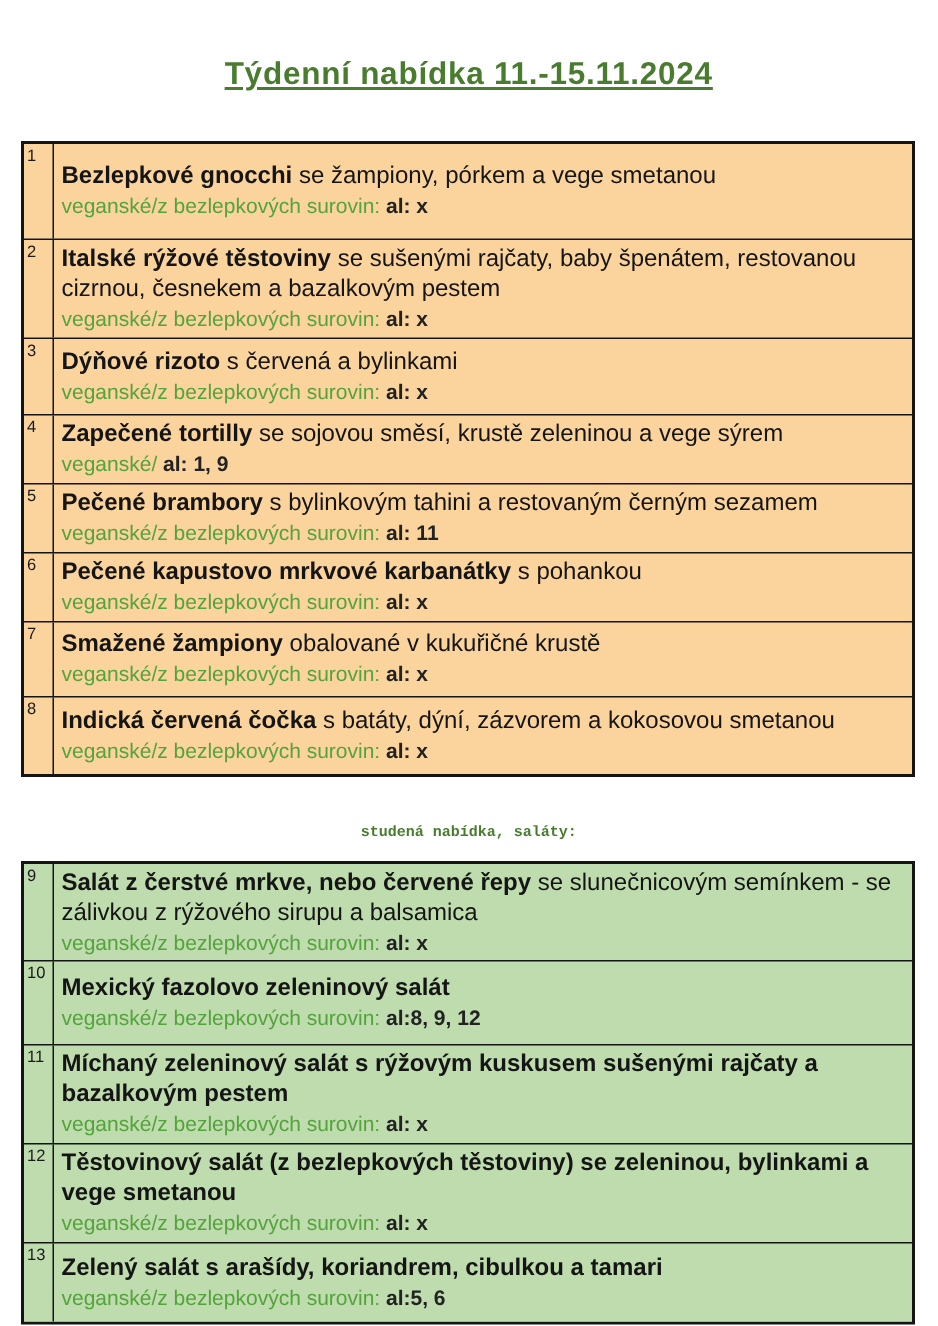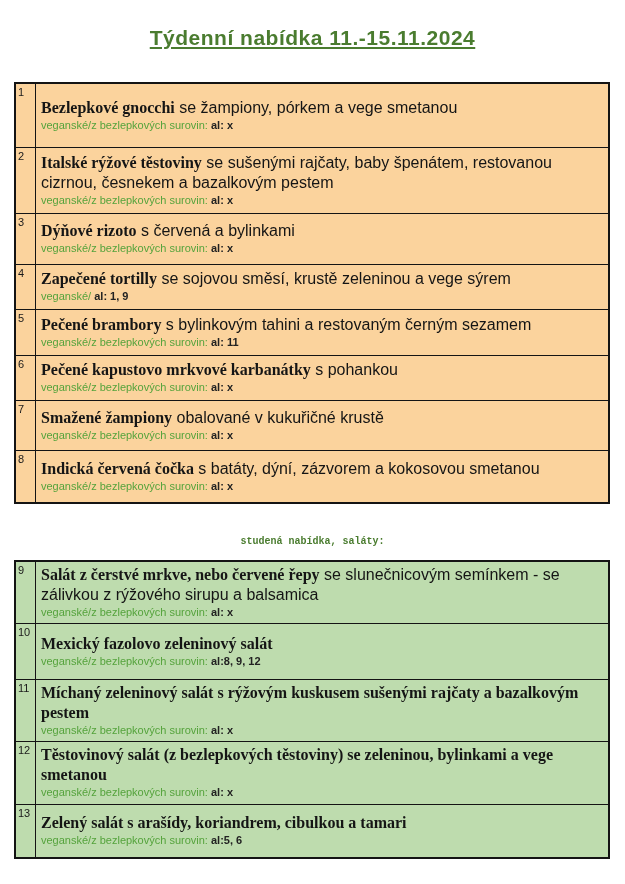--- a/index.html
+++ b/index.html
@@ -3,21 +3,21 @@
 <meta charset="utf-8">
 <style>
   * { box-sizing: border-box; margin: 0; padding: 0; }
   html, body { background: #ffffff; }
   body {
     width: 625px; height: 884px;
     font-family: "Liberation Sans", "DejaVu Sans", sans-serif;
     color: #1a1a1a;
     overflow: hidden;
   }
-  .page { padding-top: 26px; }
+  .page { padding-top: 38px; }
 
   .page-title {
     text-align: center;
     font-size: 21px;
     font-weight: bold;
     color: var(--green, #4a7c2f);
     text-decoration: underline;
     letter-spacing: 0.5px;
   }
 
@@ -42,23 +42,23 @@
     padding: 2px 1px 0 2px;
   }
   .content {
     flex: 1;
     display: flex;
     flex-direction: column;
     justify-content: center;
     padding: 3px 8px 4px 5px;
   }
   .dish { font-size: 16px; line-height: 1.25; color: #151515; }
-  .dish-title { font-weight: bold; font-family: Liberation Serif, serif; }
+  .dish-title { font-weight: bold; }
   .cold .dish-desc { }
-  .sub { font-size: 11px; line-height: 1.2; margin-top: 1px; }
+  .sub { font-size: 14px; line-height: 1.2; margin-top: 1px; }
   .vegan { color: var(--sub-green, #55a33c); }
   .allergen { color: #222; font-weight: bold; }
 
   
   .hot .row:nth-child(1){ min-height: 63px; }
   .hot .row:nth-child(2){ min-height: 66px; }
   .hot .row:nth-child(3){ min-height: 51px; }
   .hot .row:nth-child(4){ min-height: 45px; }
   .hot .row:nth-child(5){ min-height: 46px; }
   .hot .row:nth-child(6){ min-height: 45px; }

